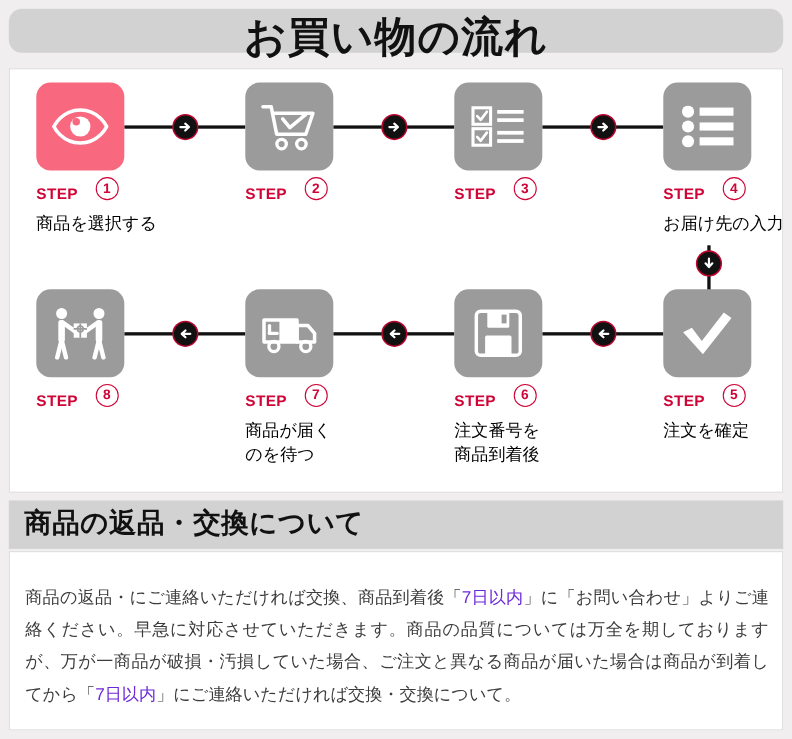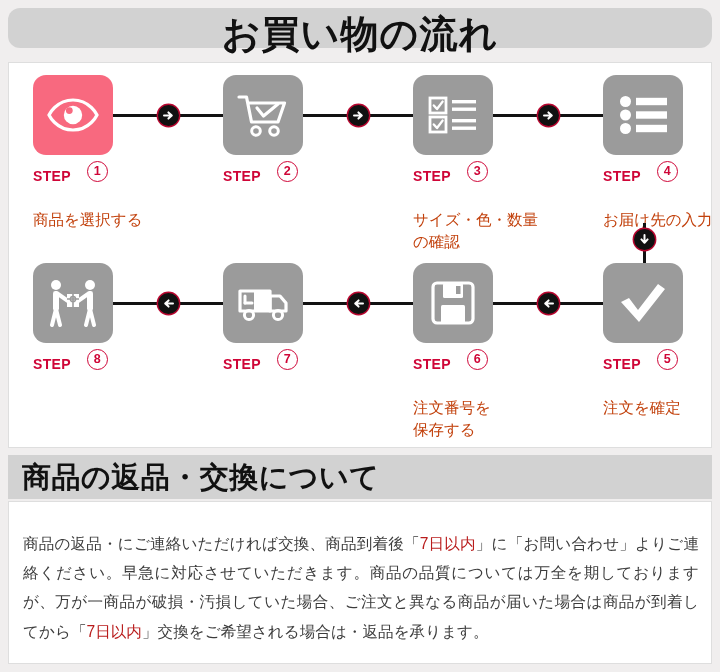--- a/index.html
+++ b/index.html
@@ -37,21 +37,21 @@
     line-height: 52px;
     font-size: 38px;
     text-align: center;
     letter-spacing: 1px;
     border-radius: 12px;
   }
   .sec-head.returns {
     top: 455px;
     height: 44px;
     line-height: 44px;
-    font-size: 29px;
+    font-size: 25px;
     text-align: left;
     padding-left: 14px;
     letter-spacing: 0.5px;
   }
 
   
   .panel {
     position: absolute;
     left: 8px;
     width: 704px;
@@ -123,23 +123,23 @@
     height: 19px;
     border: 1.6px solid #cf0537;
     border-radius: 50%;
     font-size: 12.5px;
     font-weight: 700;
     line-height: 1;
     position: relative;
     top: -4px;
   }
   .step-text {
-    margin-top: 23px;
+    margin-top: 7px;
     margin-left: 2px;
-    color: #c2410c;
+    color: #000000;
     font-size: 15.5px;
     line-height: 1.42;
     white-space: pre-line;
   }
 
   
   .conn-h {
     position: absolute;
     height: 3px;
     background: #111111;
@@ -166,21 +166,21 @@
   .returns-body {
     position: absolute;
     left: 14px;
     top: 11px;
     width: 676px;
     color: #3c3c3c;
     font-size: 15.6px;
     line-height: 1.88;
     text-align: justify;
   }
-  .hl { color: #b91c1c; }
+  .hl { color: #6d28d9; }
 </style>
 </head>
 <body>
 
 <div class="page">
 
   <div class="sec-head flow">お買い物の流れ</div>
 
   <div class="panel flow-panel">
 
@@ -246,22 +246,20 @@
             <rect x="24" y="4" width="24" height="3.4" fill="#ffffff"></rect>
             <rect x="24" y="11.5" width="24" height="3.4" fill="#ffffff"></rect>
             <rect x="24" y="23" width="24" height="3.4" fill="#ffffff"></rect>
             <rect x="24" y="30.5" width="24" height="3.4" fill="#ffffff"></rect>
           </svg>
         </div>
         <div class="step-label">
           <span>STEP</span>
           <span class="step-num">3</span>
         </div>
-        <div class="step-text">サイズ・色・数量
-の確認</div>
       </div>
 
       <div class="step c3">
         <div class="icon-box">
           <svg width="48" height="38" viewBox="0 0 48 38">
             <circle cx="6.5" cy="5.5" r="5.5" fill="#ffffff"></circle>
             <circle cx="6.5" cy="19" r="5.5" fill="#ffffff"></circle>
             <circle cx="6.5" cy="32.5" r="5.5" fill="#ffffff"></circle>
             <rect x="17" y="1.8" width="31" height="7.4" fill="#ffffff"></rect>
             <rect x="17" y="15.3" width="31" height="7.4" fill="#ffffff"></rect>
@@ -338,53 +336,55 @@
             <path d="M9 20 H16" stroke="#ffffff" stroke-width="3" stroke-linecap="round"></path>
             <path d="M9 13 V20" stroke="#ffffff" stroke-width="3" stroke-linecap="round"></path>
             <circle cx="13" cy="32" r="4.6" fill="none" stroke="#ffffff" stroke-width="3"></circle>
             <circle cx="42" cy="32" r="4.6" fill="none" stroke="#ffffff" stroke-width="3"></circle>
           </svg>
         </div>
         <div class="step-label">
           <span>STEP</span>
           <span class="step-num">7</span>
         </div>
+        <div class="step-text">商品が届く
+のを待つ</div>
       </div>
 
       <div class="step c2">
         <div class="icon-box">
           <svg width="44" height="44" viewBox="0 0 44 44">
             <rect x="2" y="2" width="40" height="40" rx="4" fill="none" stroke="#ffffff" stroke-width="3.2"></rect>
             <rect x="12" y="2" width="20" height="15" rx="1.5" fill="#ffffff"></rect>
             <rect x="25" y="5" width="4.5" height="8" fill="#9b9b9b"></rect>
             <rect x="10" y="24" width="24" height="18" rx="1.5" fill="#ffffff"></rect>
           </svg>
         </div>
         <div class="step-label">
           <span>STEP</span>
           <span class="step-num">6</span>
         </div>
         <div class="step-text">注文番号を
-保存する</div>
+商品到着後</div>
       </div>
 
       <div class="step c3">
         <div class="icon-box">
           <svg width="50" height="42" viewBox="0 0 50 42">
             <path d="M3 20 L11 16 L20 28 L40 2 L47 7 L21 40 Z" fill="#ffffff"></path>
           </svg>
         </div>
         <div class="step-label">
           <span>STEP</span>
           <span class="step-num">5</span>
         </div>
         <div class="step-text">注文を確定</div>
       </div>
     </div>
   </div>
 
   <div class="sec-head returns">商品の返品・交換について</div>
 
   <div class="panel returns-panel">
-    <p class="returns-body" id="returns-paragraph"><span>商品の返品・にご連絡いただければ交換、商品到着後「</span><span class="hl">7日以内</span><span>」に「お問い合わせ」よりご連絡ください。早急に対応させていただきます。商品の品質については万全を期しておりますが、万が一商品が破損・汚損していた場合、ご注文と異なる商品が届いた場合は商品が到着してから「</span><span class="hl">7日以内</span><span>」交換をご希望される場合は・返品を承ります。</span></p>
+    <p class="returns-body" id="returns-paragraph"><span>商品の返品・にご連絡いただければ交換、商品到着後「</span><span class="hl">7日以内</span><span>」に「お問い合わせ」よりご連絡ください。早急に対応させていただきます。商品の品質については万全を期しておりますが、万が一商品が破損・汚損していた場合、ご注文と異なる商品が届いた場合は商品が到着してから「</span><span class="hl">7日以内</span><span>」にご連絡いただければ交換・交換について。</span></p>
   </div>
 
 </div>
 
 </body></html>

